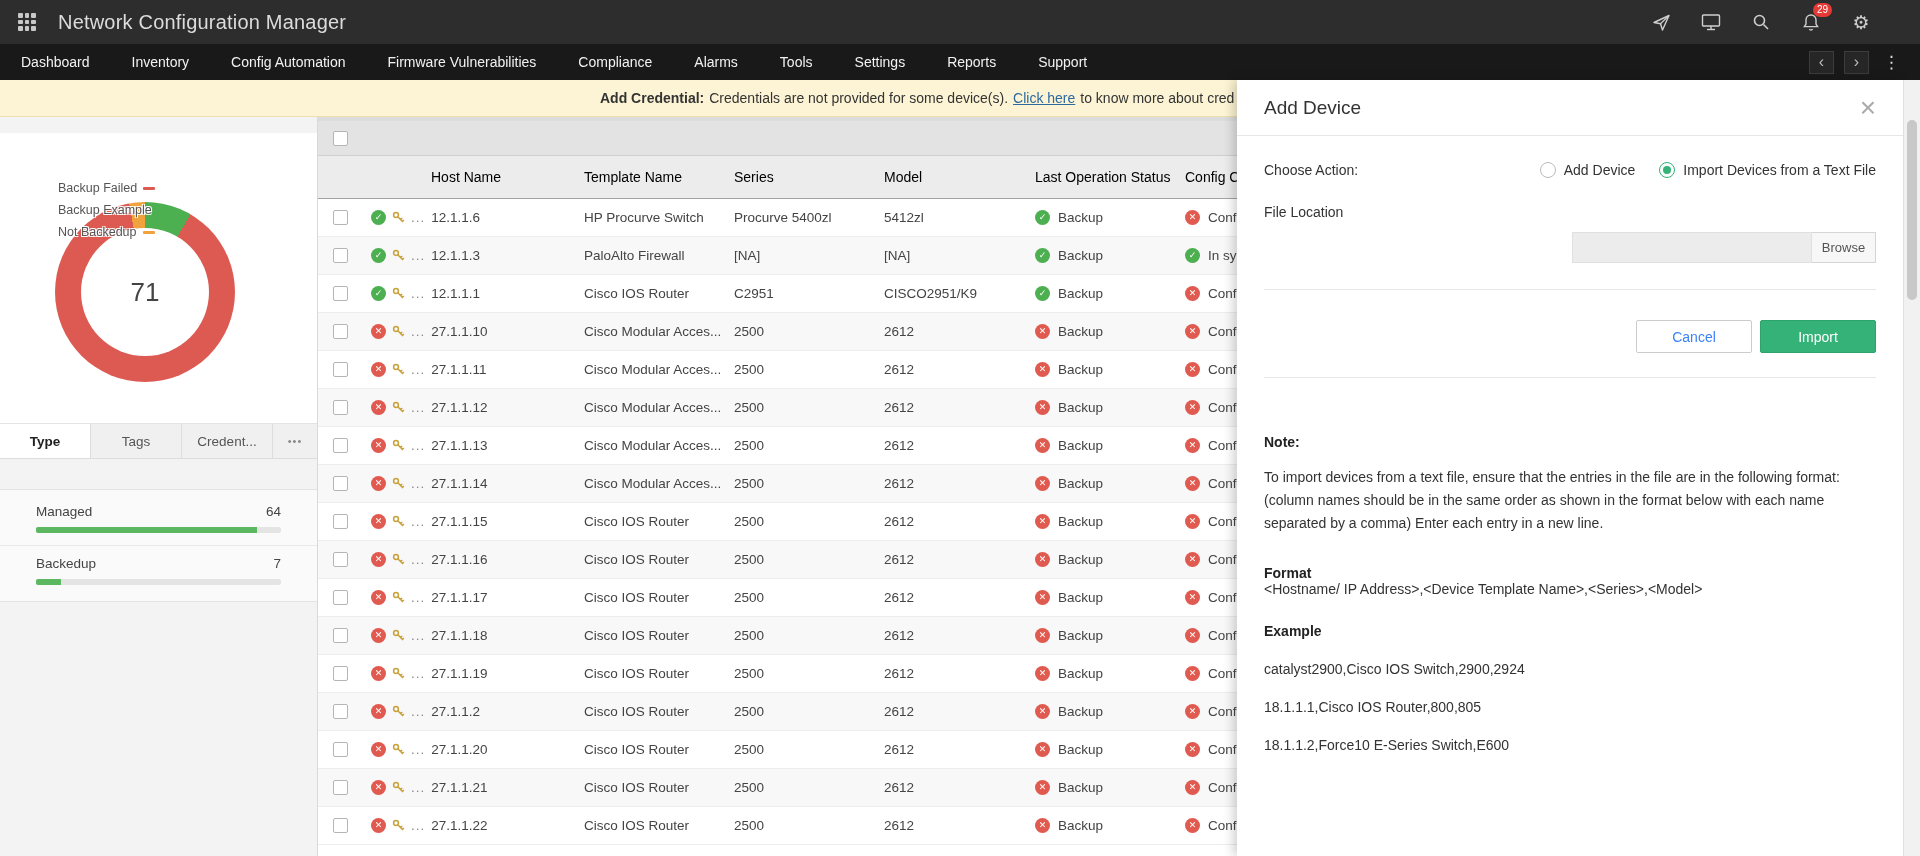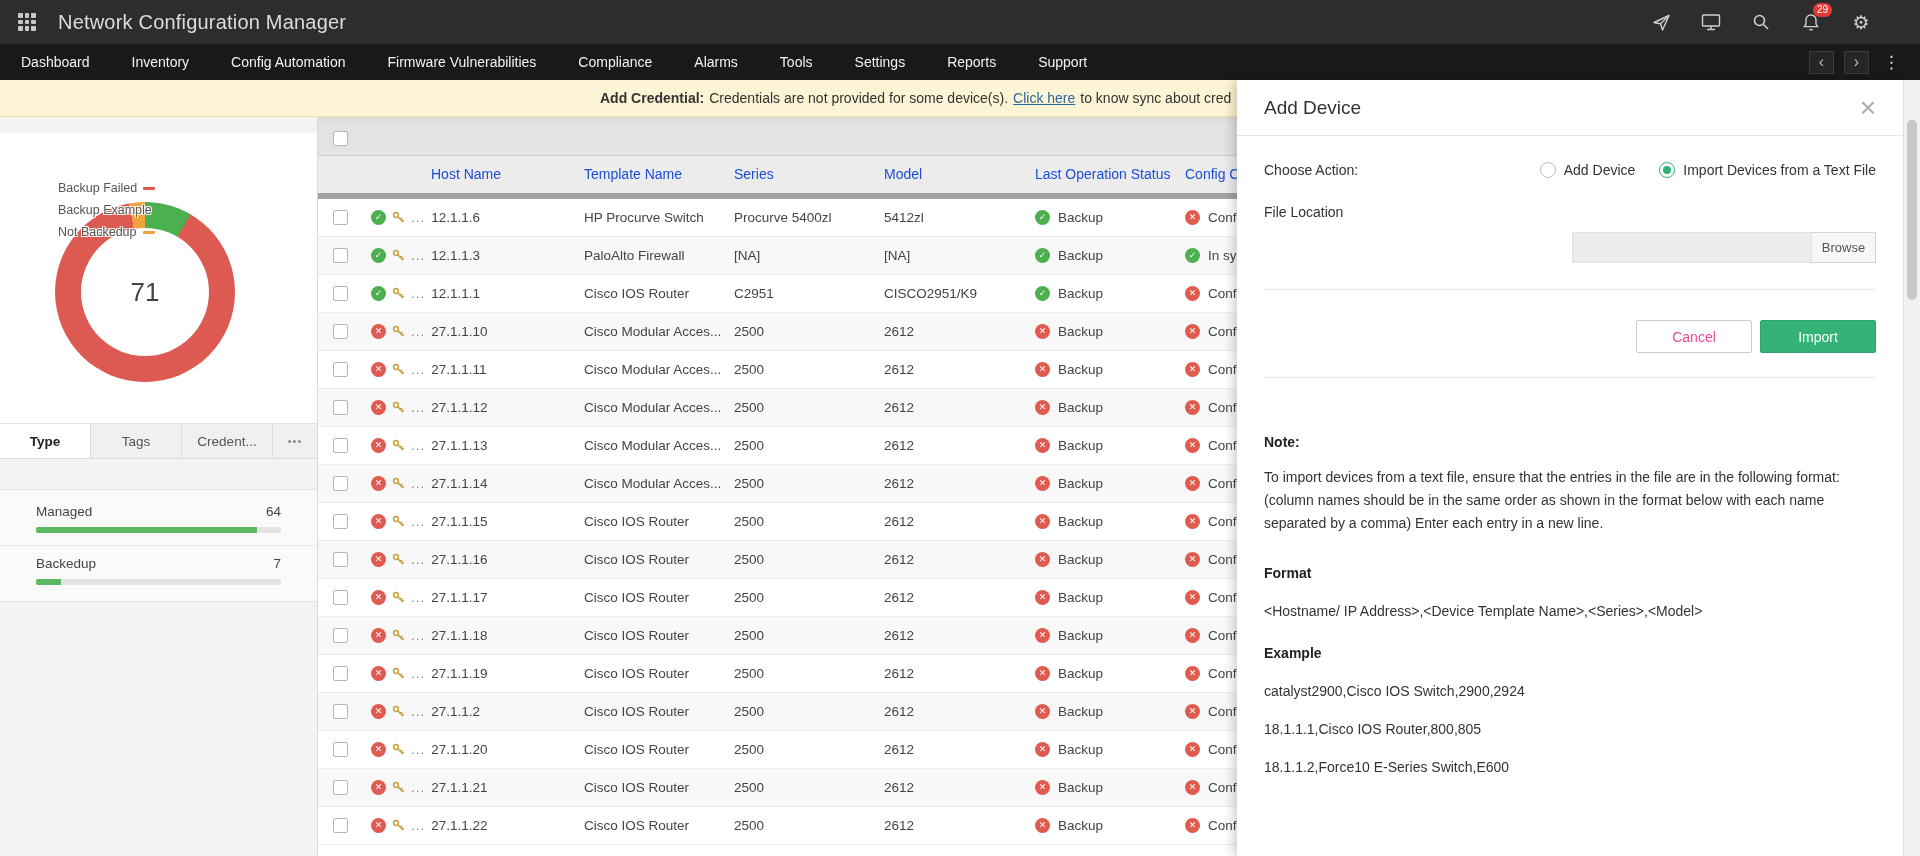--- a/index.html
+++ b/index.html
@@ -52,21 +52,21 @@
 
   
   .main{flex:1;background:#e8e8e8;display:flex;flex-direction:column;min-width:0;}
   .gapstrip{height:4px;background:#dcdcdc;}
   .tabs-row{height:35px;background:#e3e3e3;border-bottom:1px solid #cfcfcf;display:flex;align-items:stretch;}
   .selall{width:45px;display:flex;align-items:center;justify-content:center;}
   .checkbox{width:15px;height:15px;border:1px solid #b5b5b5;background:#fff;border-radius:2px;display:inline-block;flex:none;}
   .tabwrap{display:flex;}
   .tab{padding:0 27px;display:flex;align-items:center;font-size:14px;color:#333;border-right:1px solid #d2d2d2;cursor:pointer;white-space:nowrap;}
   .tab.active{background:#fff;font-weight:bold;}
-  .table-header{height:43px;background:#ececec;border-bottom:6px solid #a3a3a3;display:grid;grid-template-columns:45px 221px 150px 150px 151px 150px 1fr;align-items:center;font-size:14px;color:#1d4ed8;}
+  .table-header{height:43px;background:#ececec;border-bottom:1px solid #a3a3a3;display:grid;grid-template-columns:45px 221px 150px 150px 151px 150px 1fr;align-items:center;font-size:14px;color:#000000;}
   .hcell{padding-right:14px;line-height:1.3;}
   .hcell.c0{padding-left:68px;}
   .rows{flex:1;background:#fff;overflow:hidden;}
   .row{height:38px;display:grid;grid-template-columns:45px 221px 150px 150px 151px 150px 1fr;align-items:center;font-size:13.5px;color:#444;border-bottom:1px solid #ededed;cursor:pointer;}
   .row:nth-child(even){background:#f8f8f8;}
   .cellcb{display:flex;align-items:center;justify-content:center;}
   .cell{white-space:nowrap;overflow:hidden;text-overflow:ellipsis;padding-right:10px;}
   .cell-host{display:flex;align-items:center;gap:6px;padding-left:8px;}
   .sticon{width:15px;height:15px;border-radius:50%;color:#fff;font-size:9px;display:inline-flex;align-items:center;justify-content:center;flex:none;line-height:1;}
   .sticon.ok{background:#4caf50;}
@@ -89,26 +89,26 @@
   .rdot.sel::after{content:"";position:absolute;inset:3px;background:#34b277;border-radius:50%;}
   .file-label{margin-top:26px;font-size:14px;color:#333;}
   .file-row{margin-top:12px;display:flex;justify-content:flex-end;}
   .file-input{width:240px;height:31px;background:#ececec;border:1px solid #e0e0e0;outline:none;padding:0 8px;font-family:inherit;font-size:13px;}
   .browse-btn{width:64px;height:31px;background:#f7f7f7;border:1px solid #d5d5d5;border-left:none;font-size:13px;color:#555;display:flex;align-items:center;justify-content:center;cursor:pointer;}
   .divider{border-top:1px solid #e6e6e6;}
   .d1{margin-top:26px;}
   .d2{margin-top:24px;}
   .btn-row{margin-top:30px;display:flex;justify-content:flex-end;gap:8px;}
   .btn{height:33px;min-width:116px;display:flex;align-items:center;justify-content:center;font-size:14px;cursor:pointer;border-radius:2px;padding:0 14px;}
-  .btn.cancel{background:#fff;border:1px solid #ccc;color:#ec4899;}
+  .btn.cancel{background:#fff;border:1px solid #ccc;color:#3b82f6;}
   .btn.import{background:#34b277;border:1px solid #2da46c;color:#fff;}
   .note-title{margin-top:56px;font-size:14px;font-weight:bold;color:#222;}
   .note-text{margin-top:16px;font-size:14px;color:#333;line-height:1.65;max-width:615px;}
   .fmt-title{margin-top:30px;font-size:14px;font-weight:bold;color:#222;}
-  .fmt-text{margin-top:22px;font-size:14px;color:#333;}
+  .fmt-text{font-size:14px;color:#333;}
   .ex-title{margin-top:26px;font-size:14px;font-weight:bold;color:#222;}
   .ex-line{margin-top:22px;font-size:14px;color:#333;}
 
   
   .scrollbar{position:absolute;top:80px;right:0;width:17px;bottom:0;background:#f1f1f1;border-left:1px solid #e0e0e0;z-index:11;}
   .thumb{position:absolute;top:40px;left:3px;right:3px;height:180px;background:#c8c8c8;border-radius:7px;}
 </style>
 </head>
 <body>
 
@@ -173,21 +173,21 @@
     <div class="nav-arrow">‹</div>
     <div class="nav-arrow">›</div>
     <div class="nav-dots">⋮</div>
   </div>
 </nav>
 
 <div class="banner">
   <b>Add Credential:</b>
   <span>Credentials are not provided for some device(s).</span>
   <a>Click here</a>
-  <span>to know sync about cred</span>
+  <span>to know more about cred</span>
 </div>
 
 <div class="content">
   <aside class="sidebar">
     <div class="chart-card">
       <div class="legend">
           <div class="legend-item"><span class="legend-text">Backup Failed</span><span class="legend-chip" style="background: rgb(221, 90, 82);"></span></div>
           <div class="legend-item"><span class="legend-text">Backup Example</span><span class="legend-chip" style="background: rgb(76, 175, 80);"></span></div>
           <div class="legend-item"><span class="legend-text">Not Backedup</span><span class="legend-chip" style="background: rgb(240, 162, 60);"></span></div>
         </div>

